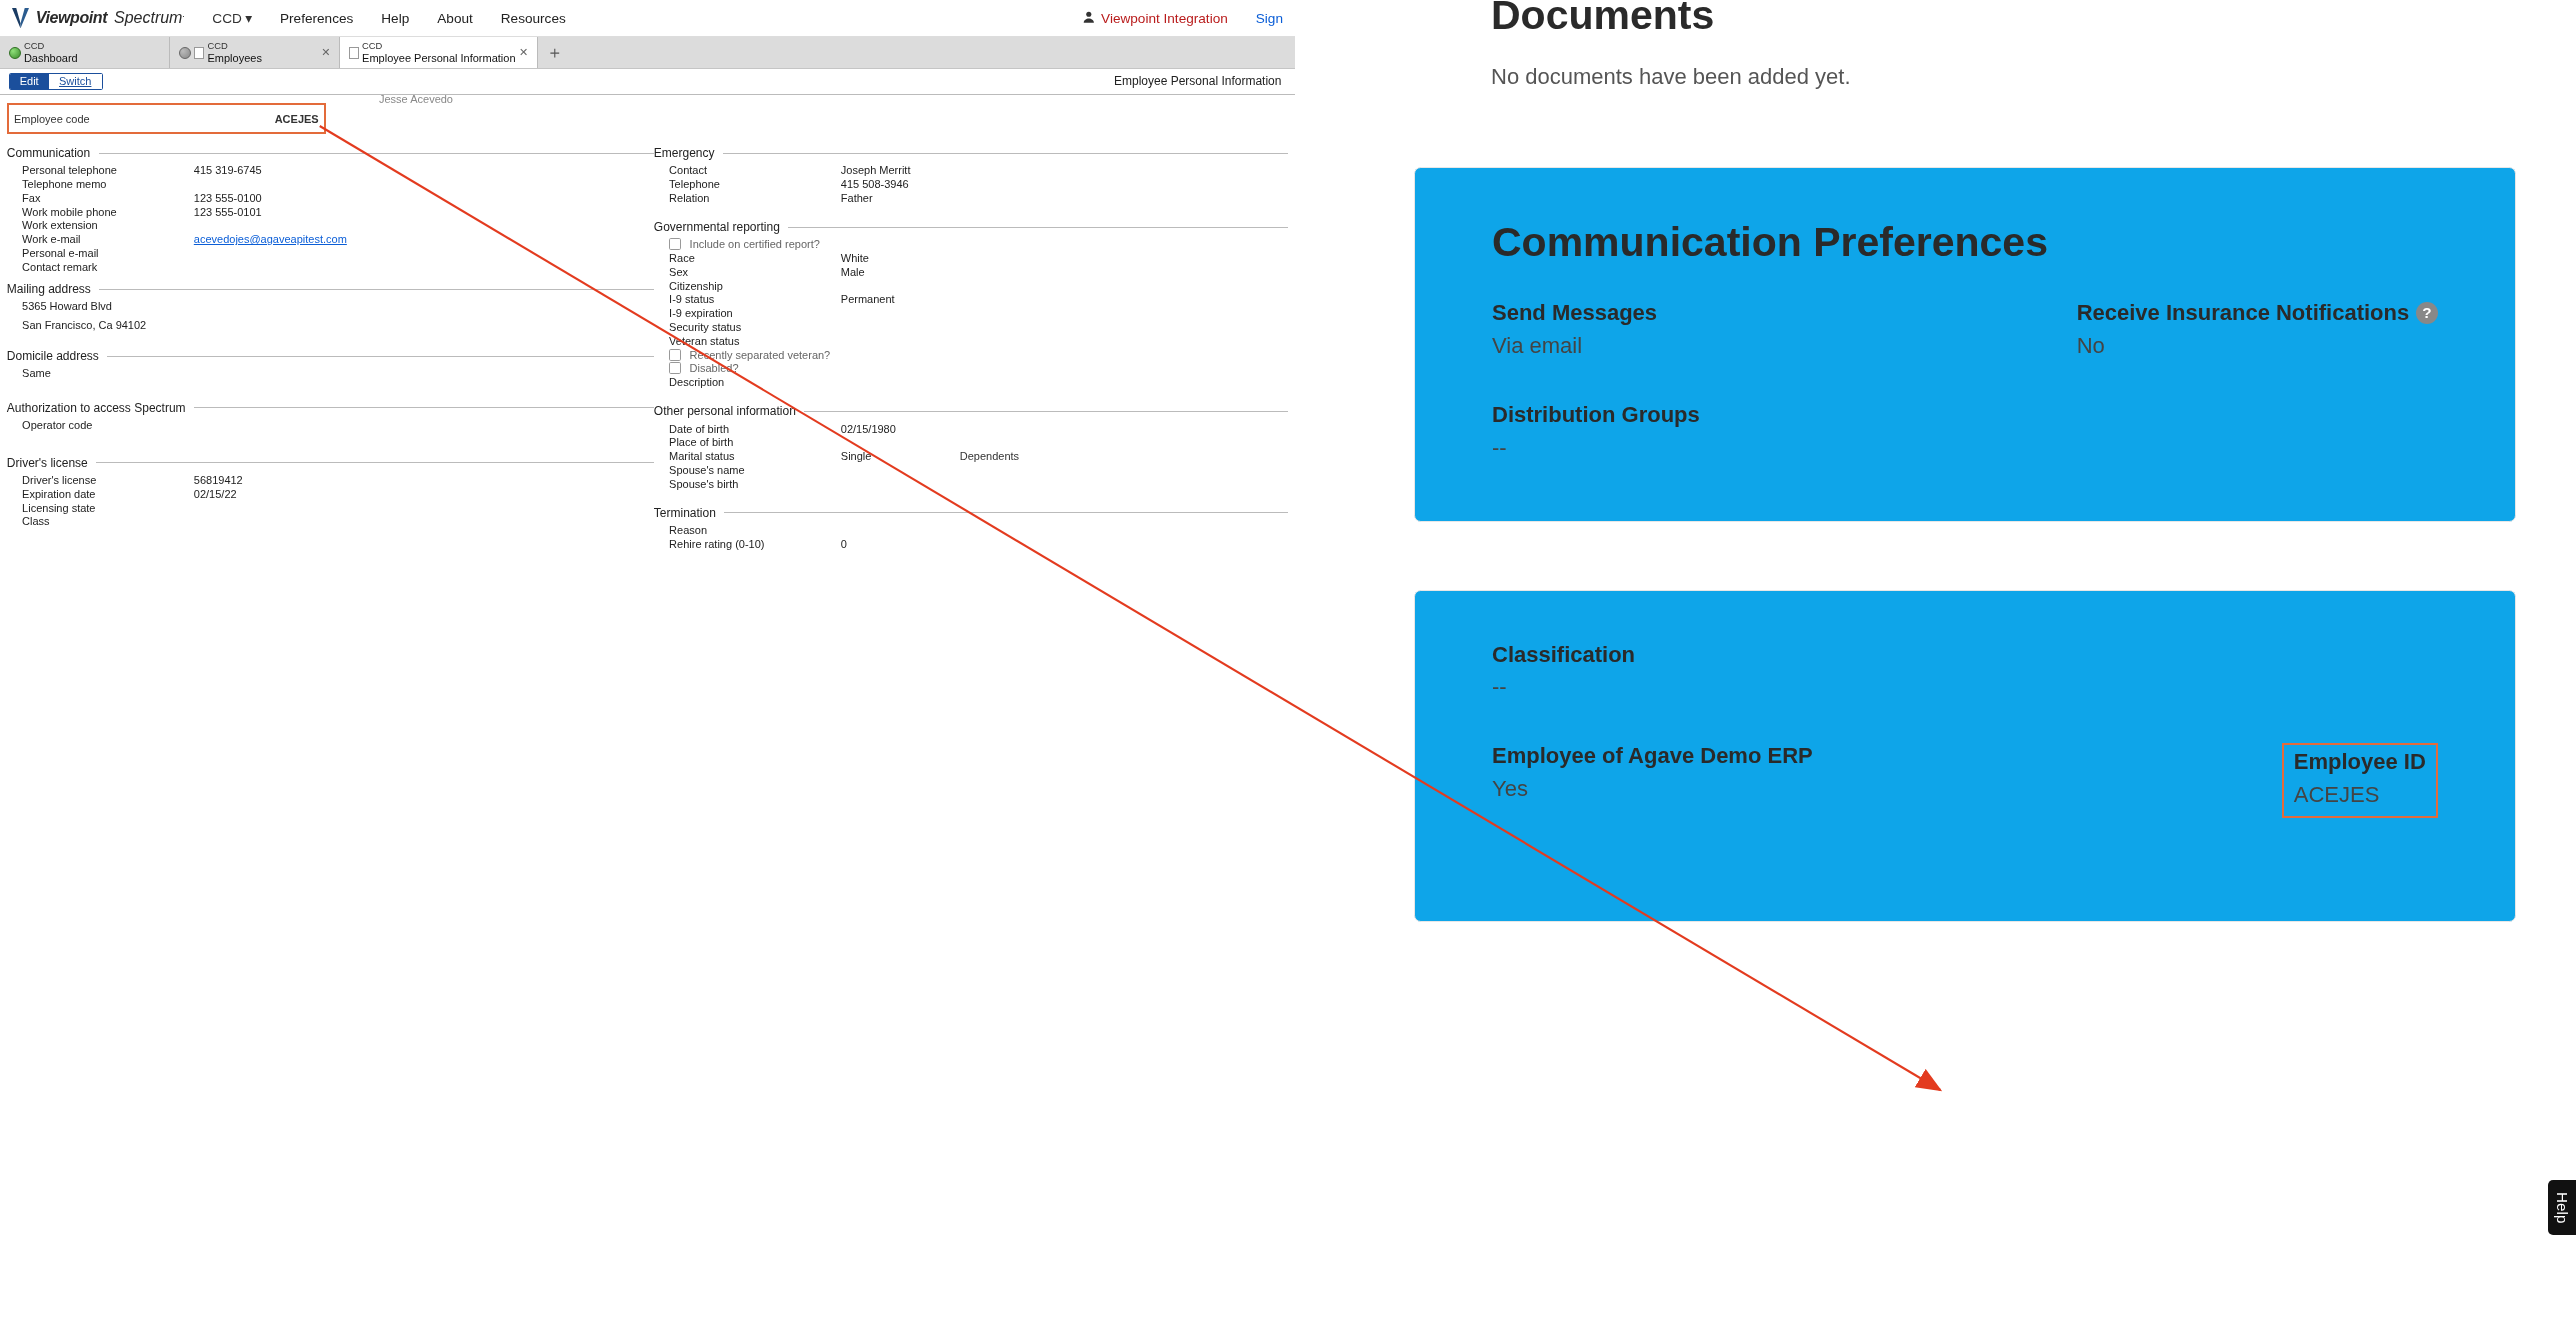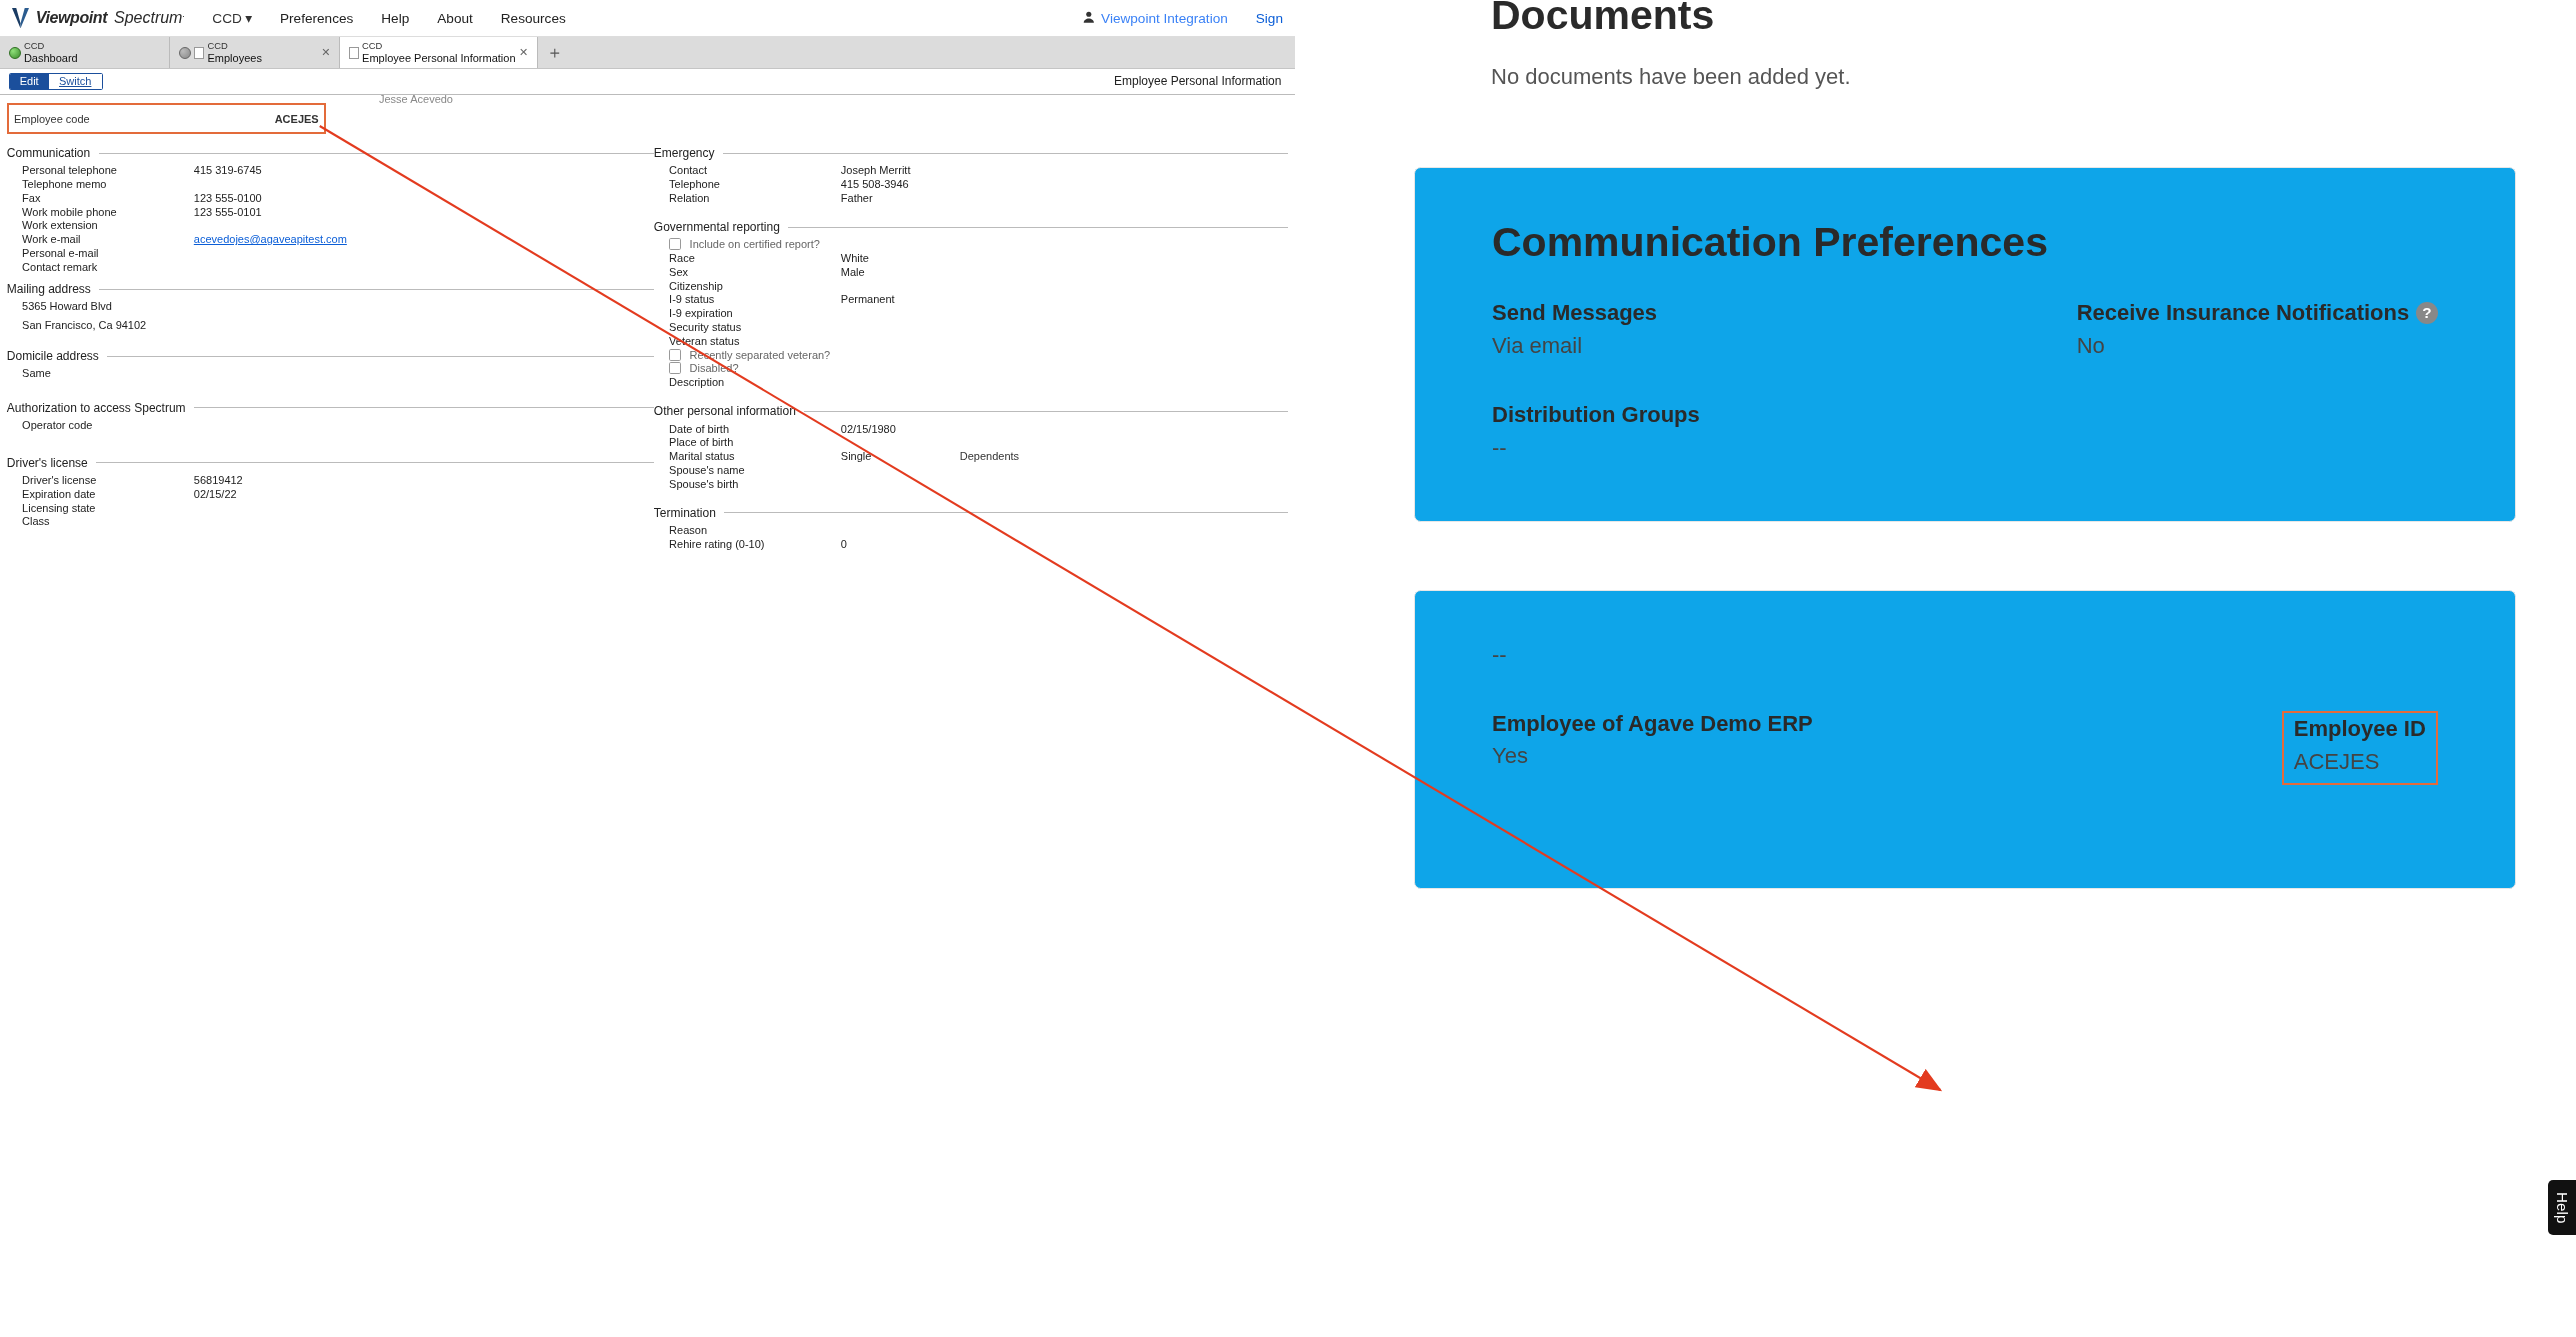--- a/index.html
+++ b/index.html
@@ -25,21 +25,21 @@
       gap: 28px;
     }
     .logo { display: flex; align-items: center; gap: 6.8px; font-weight: 700; font-size: 16px; }
     .logo-mark { width: 17px; height: 20.4px; }
     .logo-text-1 { font-weight: 800; color: #2a2a2a; font-style: italic; letter-spacing: -0.4px; }
     .logo-text-2 { font-weight: 400; color: #2a2a2a; font-style: italic; }
     .logo-sub { vertical-align: super; font-size: 6.8px; }
     .ccd-drop { display: flex; align-items: center; gap: 3.4px; color: #333; cursor: pointer; }
     .nav-link { color: #222; cursor: pointer; }
     .spacer { flex: 1; }
-    .user-area { display: flex; align-items: center; gap: 5.1px; color: #3b82f6; }
+    .user-area { display: flex; align-items: center; gap: 5.1px; color: #b91c1c; }
     .signout { color: #0b5ed7; }
 
     .tabstrip { display: flex; align-items: stretch; height: 32px; background: #dcdcdc; border-bottom: 0.9px solid #c5c5c5; }
     .tab {
       display: flex; align-items: center; gap: 3.4px; padding: 0 8.5px;
       border-right: 0.9px solid #bbb; min-width: 170px;
       position: relative; cursor: pointer;
     }
     .tab.active { background: #fff; }
     .tab .dot { width: 12px; height: 12px; border-radius: 50%; display: inline-block; }
@@ -414,20 +414,21 @@
         </div>
       </div>
       <div class="card-field">
         <span class="label">Distribution Groups</span>
         <span class="value">--</span>
       </div>
     </div>
 
     <div class="card">
       <div class="card-field" style="margin-bottom:43px">
+        <span class="label">Classification</span>
         <span class="value">--</span>
       </div>
       <div class="card-row">
         <div class="card-field">
           <span class="label">Employee of Agave Demo ERP</span>
           <span class="value">Yes</span>
         </div>
         <div class="highlight-box" style="margin-left:auto">
           <div class="card-field">
             <span class="label">Employee ID</span>

